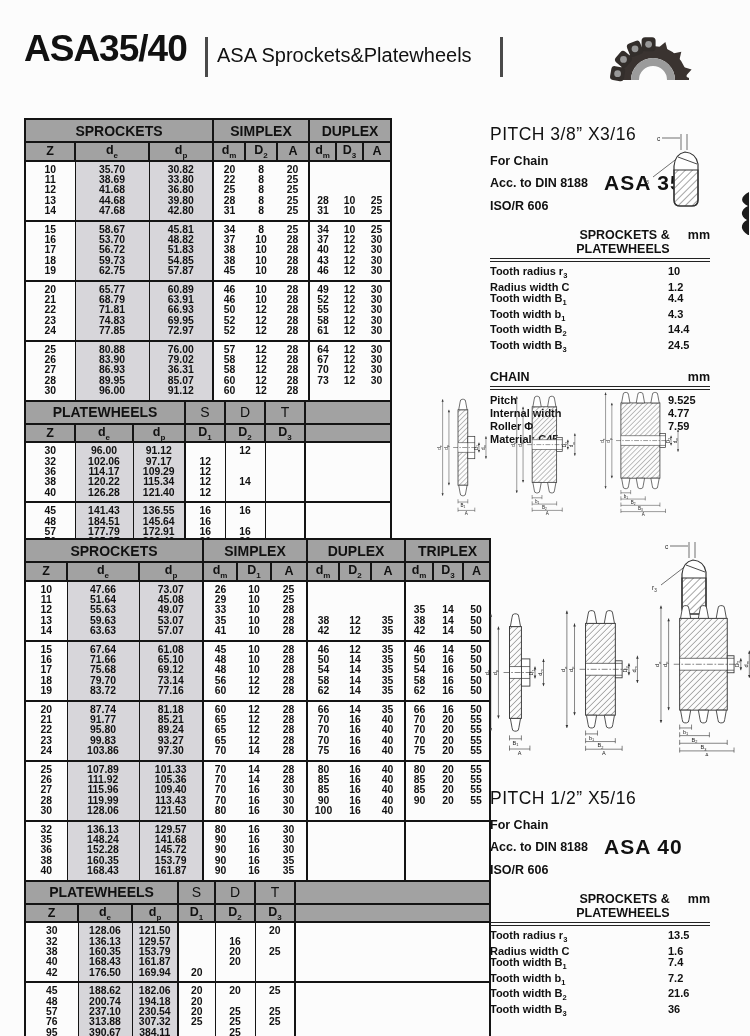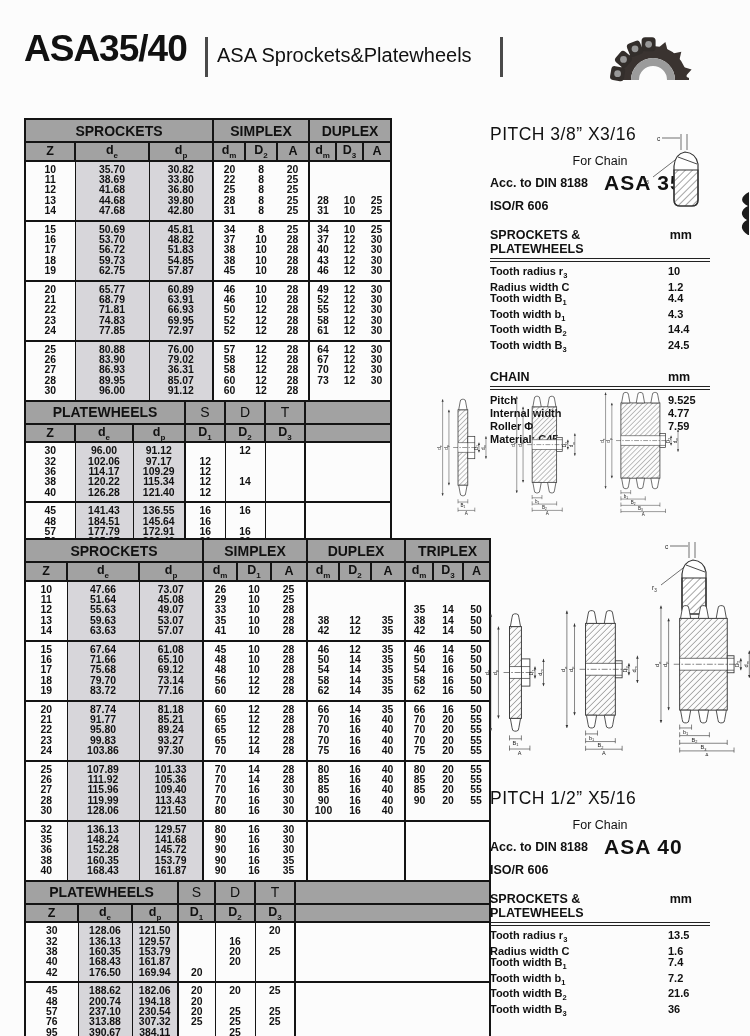--- a/index.html
+++ b/index.html
@@ -25,26 +25,26 @@
   .cat tbody tr:last-child td{padding-bottom:3px;}
   .cat td.tint{background:#d7d6da;}
   .cat td.sepN{border-left:1.5px solid #141414;}
   .cat td.sepT{border-left:2px solid #141414;}
   table.plate{margin-top:-2px;}
   #t35plate tbody:last-child tr:last-child td{padding-bottom:10px;}
   #t40plate tbody:last-child tr:last-child td{padding-bottom:28px;}
   
   .spec{position:absolute;width:220px;}
   .spec .pitch{font-size:17.5px;font-weight:normal;margin-bottom:9px;letter-spacing:0.5px;}
-  .spec .fc{font-size:12.5px;font-weight:normal;margin:3px 0;text-align:center;}
+  .spec .fc{font-size:12.5px;font-weight:bold;margin:3px 0;}
   .spec .accrow{font-size:12.5px;font-weight:bold;margin:3px 0;display:flex;align-items:center;}
   .spec .accrow .mdl{font-size:21px;font-weight:bold;margin-left:16px;letter-spacing:1px;}
   .spec .iso{font-size:12.5px;font-weight:bold;margin:4px 0 0;}
   .shead{display:flex;justify-content:space-between;font-weight:bold;font-size:12.5px;
-         border-bottom:4px double #222;padding-bottom:2px;margin-top:15px;margin-bottom:4px;}
+         border-bottom:4px double #222;padding-bottom:2px;margin-top:15px;margin-bottom:4px;text-align:right;}
   .shead .hmm{width:42px;}
   .srow{display:flex;font-size:11px;font-weight:bold;line-height:11.4px;}
   .srow .lab{flex:1;}
   .srow .val{width:42px;text-align:left;}
   .srow sub{font-size:7.5px;}
   .chainrows .srow{line-height:12.8px;}
   
   .drawrow{position:absolute;display:flex;align-items:flex-end;}
   .tooth{position:absolute;}
   .dl{stroke:#333;stroke-width:0.7;fill:none;}
@@ -180,21 +180,21 @@
           <td class="">8</td>
           <td class="">25</td>
           <td class="sepT">31</td>
           <td class="">10</td>
           <td class="">25</td>
         </tr>
       </tbody>
       <tbody>
         <tr>
           <td class="">15</td>
-          <td class="tint sepN">50.69</td>
+          <td class="tint sepN">58.67</td>
           <td class="tint sepN">45.81</td>
           <td class="sepT">34</td>
           <td class="">8</td>
           <td class="">25</td>
           <td class="sepT">34</td>
           <td class="">10</td>
           <td class="">25</td>
         </tr>
         <tr>
           <td class="">16</td>

